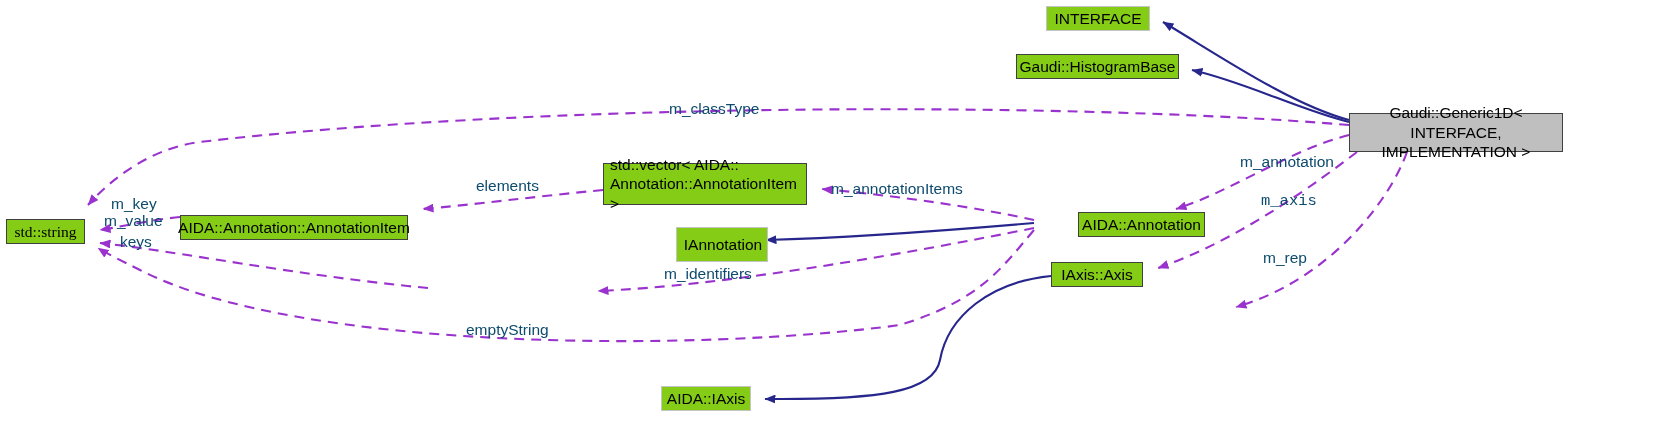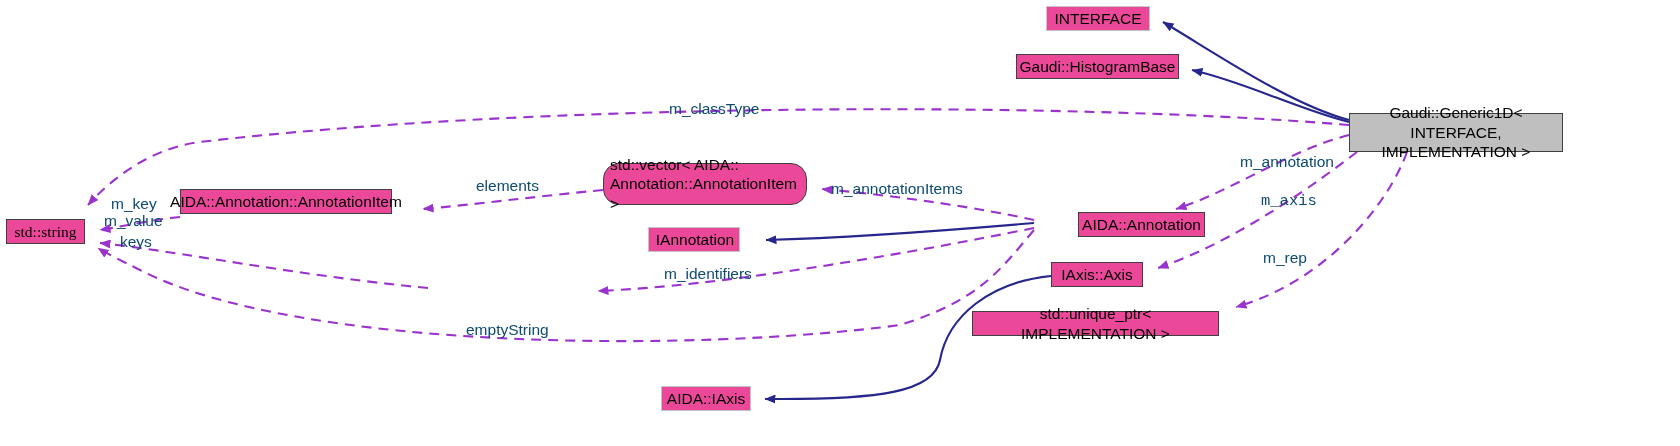--- a/index.html
+++ b/index.html
@@ -1,26 +1,26 @@
 <!DOCTYPE html>
 <html><head>
 <meta charset="utf-8">
 <style>
   html,body{margin:0;padding:0;background:#ffffff;}
   body{width:1680px;height:446px;overflow:hidden;
        font-family:"Liberation Sans","DejaVu Sans",sans-serif;}
   #diagram{position:relative;width:1680px;height:446px;background:#fff;}
   svg.edges{position:absolute;left:0;top:0;width:1680px;height:446px;}
   .node{position:absolute;box-sizing:border-box;display:flex;align-items:center;
-        justify-content:center;text-align:center;background:#ec4899;
+        justify-content:center;text-align:center;background:#84cc16;
         font-size:15.5px;color:#000000;line-height:1.25;padding:2px 6px;}
   .node.solid{border:1px solid #404040;}
   .node.light{border:1px solid #c4c4c4;}
   .node.filled{background:#bfbfbf;border:1px solid #404040;}
-  .node.leftal{justify-content:flex-start;text-align:left;border-radius:16px;}
+  .node.leftal{justify-content:flex-start;text-align:left;}
   .elabel{position:absolute;font-size:15.5px;color:#0c4a6e;white-space:pre;
           line-height:1.2;background:transparent;}
 </style>
 </head>
 <body>
 
 <div id="diagram">
 
   <svg class="edges" viewBox="0 0 1680 446" xmlns="http://www.w3.org/2000/svg">
     <defs>
@@ -55,33 +55,32 @@
 
   <div class="node light" style="left:1046px;top:6px;width:104px;height:25px;">INTERFACE</div>
 
   <div class="node solid" style="left:1016px;top:54px;width:163px;height:25px;">Gaudi::HistogramBase</div>
 
   <div class="node filled" style="left:1349px;top:113px;width:214px;height:39px;white-space:pre-line;">Gaudi::Generic1D&lt; INTERFACE,
 IMPLEMENTATION &gt;</div>
 
   <div class="node solid" style="left:6px;top:219px;width:79px;height:25px;font-family:Liberation Serif, serif;">std::string</div>
 
-  <div class="node solid" style="left:180px;top:189px;width:212px;height:25px;">AIDA::Annotation::AnnotationItem</div>
+  <div class="node solid" style="left:180px;top:215px;width:228px;height:25px;">AIDA::Annotation::AnnotationItem</div>
 
   <div class="node solid leftal" style="left:603px;top:163px;width:204px;height:42px;white-space:pre-line;">std::vector&lt; AIDA::
 Annotation::AnnotationItem &gt;</div>
 
-  <div class="node light" style="left:648px;top:227px;width:92px;height:25px;padding-left:8px;">IAnnotation</div>
+  <div class="node light" style="left:676px;top:227px;width:92px;height:35px;padding-left:8px;">IAnnotation</div>
 
   <div class="node solid" style="left:1034px;top:212px;width:127px;height:25px;margin-left:44px;">AIDA::Annotation</div>
 
 
   <div class="node solid" style="left:1051px;top:262px;width:92px;height:25px;">IAxis::Axis</div>
 
-  <div class="node solid" style="left:972px;top:311px;width:247px;height:25px;">std::unique_ptr&lt; IMPLEMENTATION &gt;</div>
 
   <div class="node light" style="left:661px;top:386px;width:90px;height:25px;">AIDA::IAxis</div>
 
   <div class="elabel" style="left:669px;top:100px;">m_classType</div>
   <div class="elabel" style="left:111px;top:195px;">m_key</div>
   <div class="elabel" style="left:104px;top:212px;">m_value</div>
   <div class="elabel" style="left:120px;top:233px;">keys</div>
   <div class="elabel" style="left:476px;top:177px;">elements</div>
   <div class="elabel" style="left:831px;top:180px;">m_annotationItems</div>
   <div class="elabel" style="left:1240px;top:153px;">m_annotation</div>

